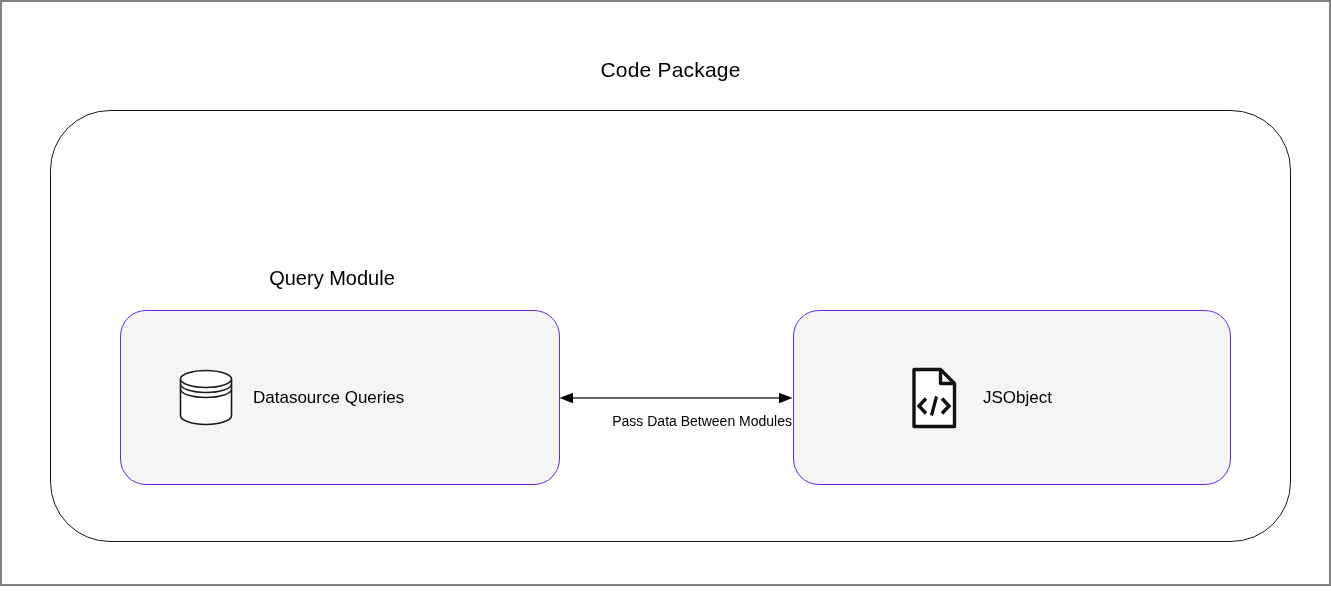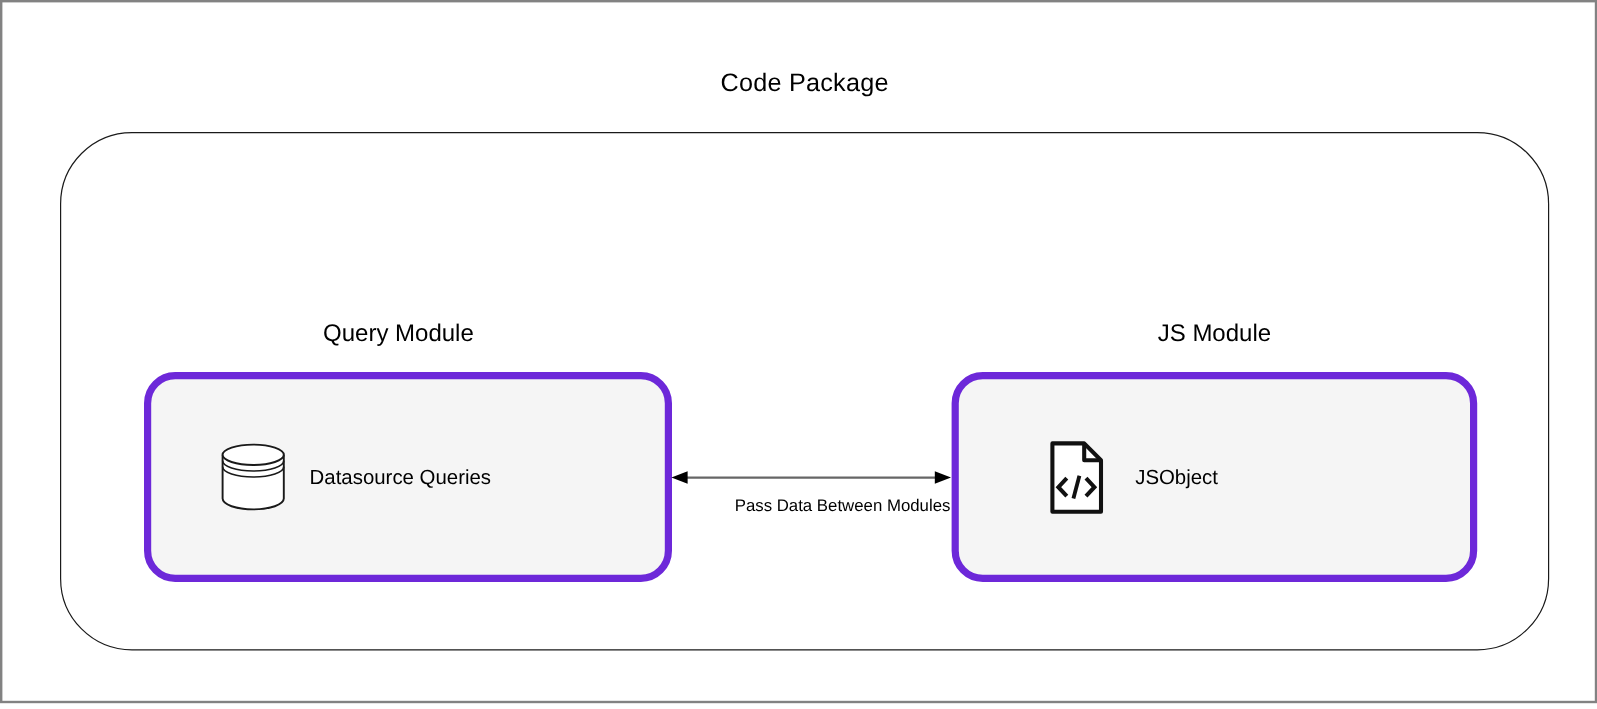--- a/index.html
+++ b/index.html
@@ -40,26 +40,26 @@
     text-align: center;
     font-size: 20px; line-height: 24px;
     color: #000000;
   }
   .module-label.query { left: 112px; width: 440px; }
   .module-label.js    { left: 793px; width: 438px; }
 
   .module-box {
     position: absolute; top: 310px; height: 175px;
     background: #f5f5f5;
-    border: 6px solid #6d28d9;
+    border: 1px solid #6d28d9;
     border-radius: 26px;
     display: flex; align-items: center;
   }
   .module-box.query { left: 120px; width: 440px; padding-left: 58px; }
-  .module-box.js    { left: 793px; width: 438px; padding-left: 75px; }
+  .module-box.js    { left: 793px; width: 438px; padding-left: 117px; }
 
   .module-box .icon-wrap { flex: none; display: block; line-height: 0; }
   .module-box .item-label {
     font-size: 17px; line-height: 20px; color: #000000;
   }
   .module-box.query .item-label { margin-left: 20px; }
   .module-box.js    .item-label { margin-left: 26px; }
 
   .connector-arrow {
     position: absolute; left: 559px; top: 389px;
@@ -91,21 +91,20 @@
       <svg width="54" height="57" viewBox="0 0 54 57">
         <path d="M1.5 10 L1.5 46.5 A25.5 9 0 0 0 52.5 46.5 L52.5 10" fill="#ffffff" stroke="#1a1a1a" stroke-width="1.6"></path>
         <ellipse cx="27" cy="10" rx="25.5" ry="8.5" fill="#ffffff" stroke="#1a1a1a" stroke-width="1.6"></ellipse>
         <path d="M1.5 15 A25.5 8.5 0 0 0 52.5 15" fill="none" stroke="#1a1a1a" stroke-width="1.4"></path>
         <path d="M1.5 20 A25.5 8.5 0 0 0 52.5 20" fill="none" stroke="#1a1a1a" stroke-width="1.4"></path>
       </svg>
     </span>
     <span class="item-label">Datasource Queries</span>
   </div>
 
-  <div class="module-label js">JS Module</div>
 
   <div class="module-box js">
     <span class="icon-wrap">
       <svg width="46" height="62" viewBox="0 0 46 62">
         <path d="M3 2.5 H29.5 L43.5 16.5 V59.5 H3 Z" fill="#ffffff" stroke="#111111" stroke-width="3.4" stroke-linejoin="round"></path>
         <path d="M29.5 2.5 V16.5 H43.5" fill="none" stroke="#111111" stroke-width="3.4" stroke-linejoin="round"></path>
         <path d="M15 31.5 L8 39 L15 46.5" fill="none" stroke="#111111" stroke-width="3.4" stroke-linejoin="miter"></path>
         <path d="M31 31.5 L38 39 L31 46.5" fill="none" stroke="#111111" stroke-width="3.4" stroke-linejoin="miter"></path>
         <path d="M25.5 29.5 L20.5 48.5" fill="none" stroke="#111111" stroke-width="3.2"></path>
       </svg>

